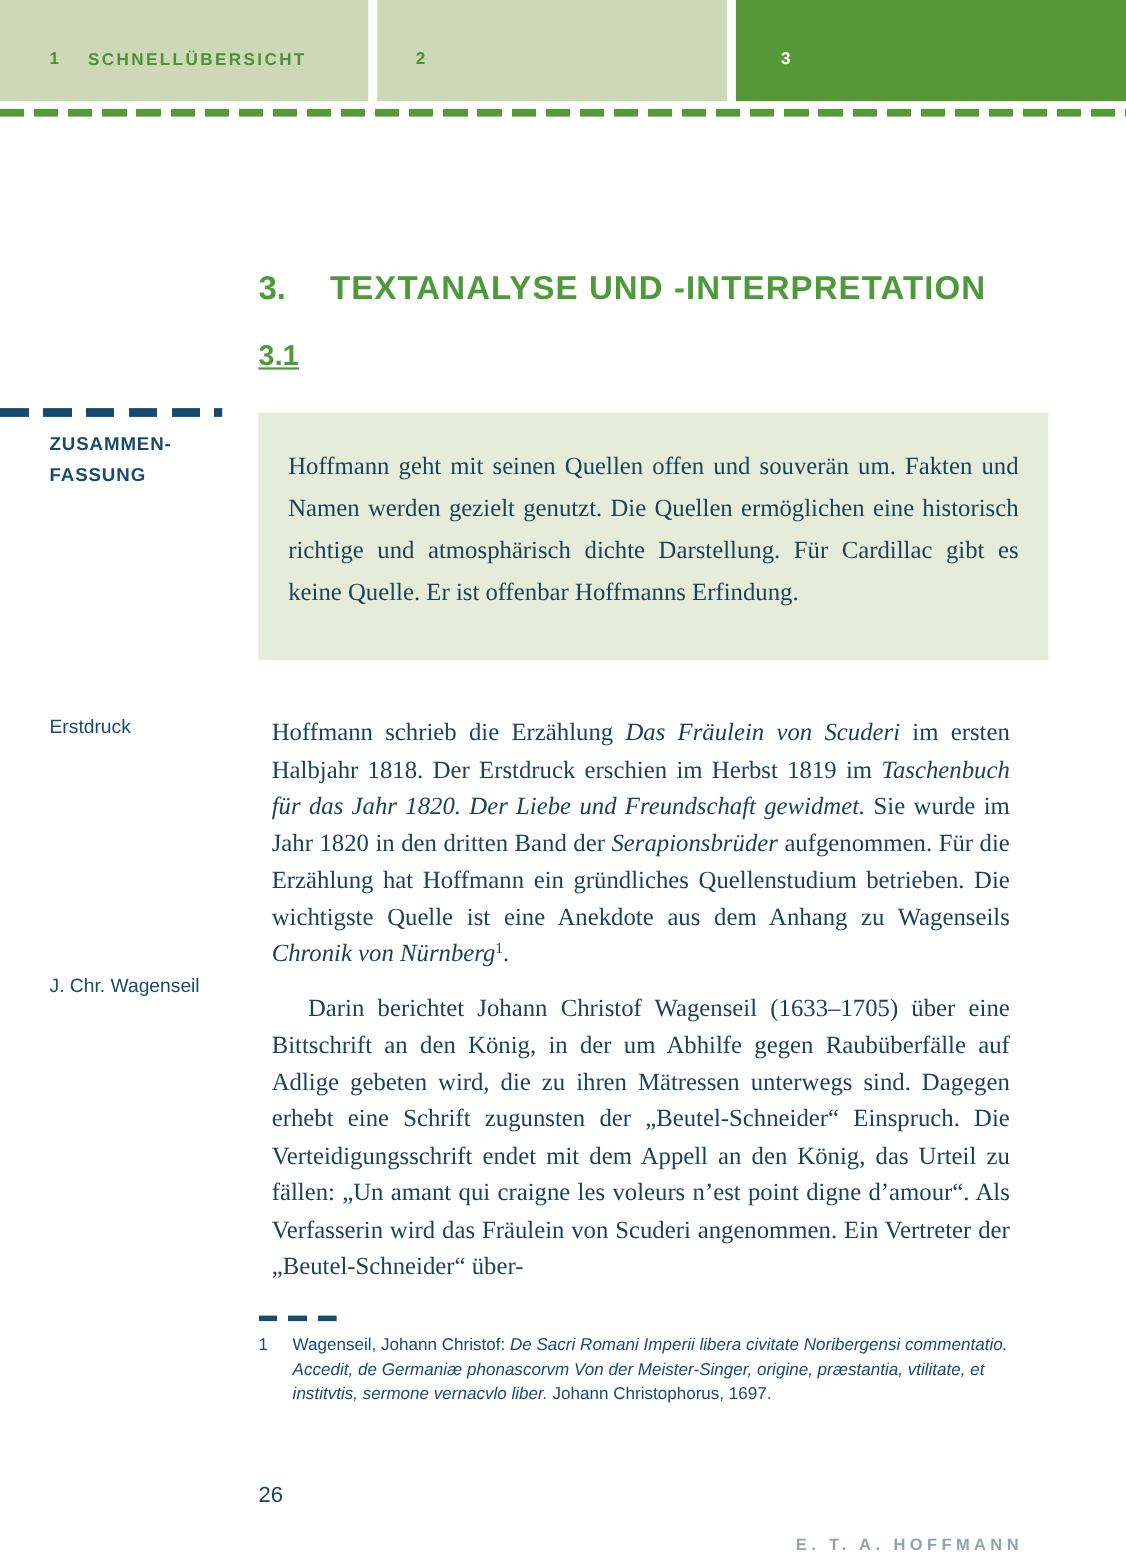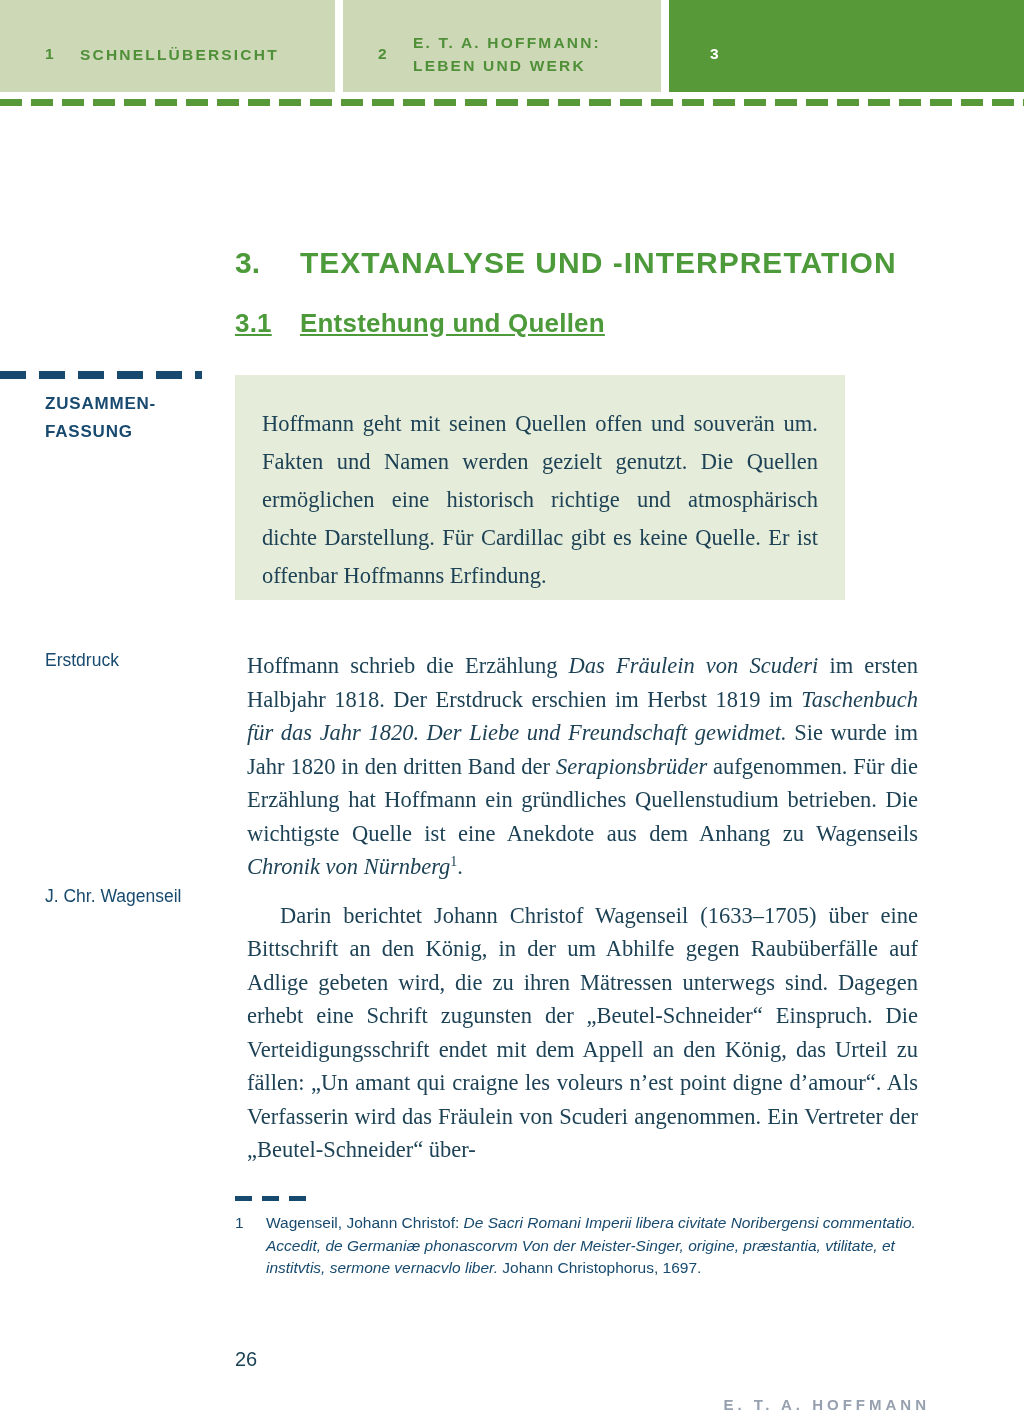--- a/index.html
+++ b/index.html
@@ -31,21 +31,21 @@
   .h2 .hnum{width:65px;flex:0 0 65px;}
   
   .rule-navy{
     position:absolute;top:371px;left:0;width:202px;height:8px;
     background:repeating-linear-gradient(to right,#174a6e 0,#174a6e 26px,transparent 26px,transparent 39px);
   }
   .summary-label{position:absolute;top:390px;left:45px;color:#174a6e;
       font-weight:bold;font-size:17px;letter-spacing:0.8px;line-height:28px;}
   
   .summary-box{
-    position:absolute;top:375px;left:235px;width:610px;height:225px;box-sizing:border-box;
+    position:absolute;top:375px;left:235px;width:718px;height:225px;box-sizing:border-box;
     background:#e6ecda;padding:30px 27px 0 27px;overflow:hidden;
   }
   .summary-box .stext{
     font-family:"Liberation Serif",serif;font-size:22.5px;line-height:38px;
     color:#1d4255;text-align:justify;
   }
   
   .body-col{
     position:absolute;top:637px;left:235px;width:695px;
     font-family:"Liberation Serif",serif;font-size:22.5px;line-height:33.5px;
@@ -76,39 +76,34 @@
 <div class="tabs">
   <div class="tab tab-light tab1">
     <span class="num">1</span>
     <div class="lines">
       <div>SCHNELLÜBERSICHT</div>
     </div>
   </div>
   <div class="gapA"></div>
   <div class="tab tab-light tab2">
     <span class="num">2</span>
-    <div class="lines">
-      <div>E. T. A. HOFFMANN:</div>
-      <div>LEBEN UND WERK</div>
-    </div>
   </div>
   <div class="gapA"></div>
   <div class="tab tab-dark tab3">
     <span class="num">3</span>
   </div>
 </div>
 <div class="rule-green"></div>
 
 <div class="h1">
   <span class="hnum">3.</span>
   <span>TEXTANALYSE UND -INTERPRETATION</span>
 </div>
 <div class="h2">
   <span class="hnum">3.1</span>
-  <span>Entstehung und Quellen</span>
 </div>
 
 <div class="rule-navy"></div>
 <div class="summary-label">
   <div>ZUSAMMEN-</div>
   <div>FASSUNG</div>
 </div>
 
 <div class="summary-box">
   <div class="stext">Hoffmann geht mit seinen Quellen offen und souverän um. Fakten und Namen werden gezielt genutzt. Die Quellen ermöglichen eine historisch richtige und atmosphärisch dichte Darstellung. Für Cardillac gibt es keine Quelle. Er ist offenbar Hoffmanns Erfindung.</div>

